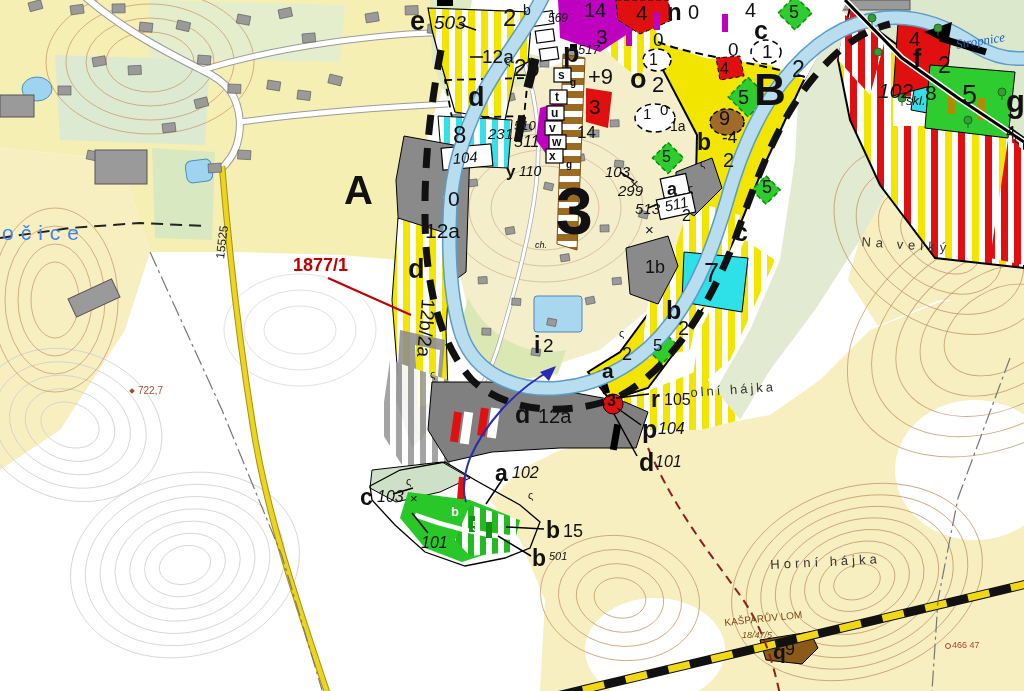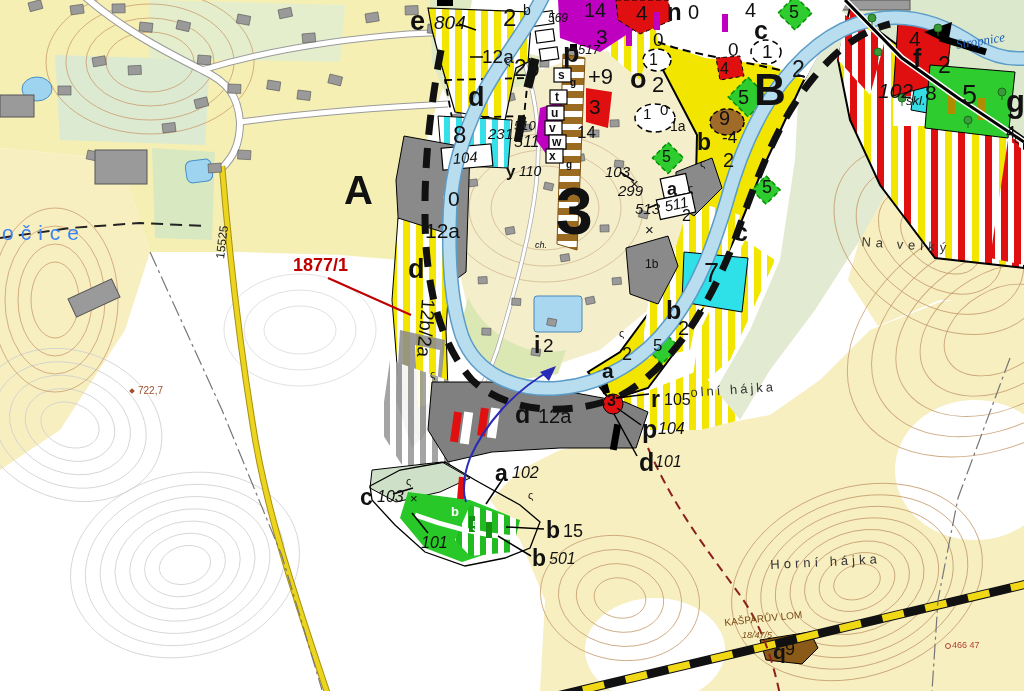--- a/index.html
+++ b/index.html
@@ -365,21 +365,21 @@
         <line x1="872" y1="22" x2="872" y2="26" stroke="#1d6b1d"></line>
         <circle cx="1002" cy="92" r="4" fill="#3a9a3a" stroke="#1d6b1d"></circle>
         <line x1="1002" y1="96" x2="1002" y2="100" stroke="#1d6b1d"></line>
         <circle cx="968" cy="120" r="4" fill="#3a9a3a" stroke="#1d6b1d"></circle>
         <line x1="968" y1="124" x2="968" y2="128" stroke="#1d6b1d"></line>
       </g>
 </svg>
 
 <div id="labels-layer">
       <div class="lbl" style="left: 410px; top: 8px; font-size: 27px; font-weight: bold;">e</div>
-      <div class="lbl" style="left: 434px; top: 13px; font-size: 19px; font-style: italic;">804</div>
+      <div class="lbl" style="left: 434px; top: 13px; font-size: 19px; font-style: italic;">503</div>
       <div class="lbl" style="left: 503px; top: 6px; font-size: 24px;">2</div>
       <div class="lbl" style="left: 523px; top: 3px; font-size: 14px;">b</div>
       <div class="lbl" style="left: 548px; top: 12px; font-size: 12px; font-style: italic;">569</div>
       <div class="lbl" style="left: 482px; top: 47px; font-size: 19px;">12a</div>
       <div class="lbl" style="left: 514px; top: 57px; font-size: 23px;">2b</div>
       <div class="lbl" style="left: 468px; top: 84px; font-size: 27px; font-weight: bold;">d</div>
       <div class="lbl" style="left: 453px; top: 123px; font-size: 24px;">8</div>
       <div class="lbl" style="left: 488px; top: 126px; font-size: 15px; font-style: italic;">231</div>
       <div class="lbl" style="left: 514px; top: 119px; font-size: 13px; font-style: italic;">510</div>
       <div class="lbl" style="left: 514px; top: 134px; font-size: 16px; font-style: italic;">511</div>
@@ -446,21 +446,21 @@
       <div class="lbl" style="left: 408px; top: 256px; font-size: 27px; font-weight: bold;">d</div>
       <div class="lbl" style="left: 438px; top: 300px; font-size: 19px; transform: rotate(95deg);">12b/2a</div>
       <div class="lbl" style="left: 556px; top: 178px; font-size: 66px; font-weight: bold;">3</div>
       <div class="lbl" style="left: 535px; top: 241px; font-size: 9px; font-style: italic;">ch.</div>
       <div class="lbl" style="left: 605px; top: 164px; font-size: 15px; font-style: italic;">103</div>
       <div class="lbl" style="left: 618px; top: 183px; font-size: 15px; font-style: italic;">299</div>
       <div class="lbl" style="left: 635px; top: 201px; font-size: 15px; font-style: italic;">513</div>
       <div class="lbl" style="left: 663px; top: 199px; font-size: 15px; font-style: italic; transform: rotate(-12deg);">511</div>
       <div class="lbl" style="left: 667px; top: 180px; font-size: 18px; font-weight: bold;">a</div>
       <div class="lbl" style="left: 682px; top: 208px; font-size: 16px;">2</div>
-      <div class="lbl" style="left: 645px; top: 258px; font-size: 12px; text-align: center;">1b</div>
+      <div class="lbl" style="left: 645px; top: 258px; font-size: 18px; text-align: center;">1b</div>
       <div class="lbl" style="left: 734px; top: 220px; font-size: 25px; font-weight: bold;">c</div>
       <div class="lbl" style="left: 704px; top: 260px; font-size: 27px;">7</div>
       <div class="lbl" style="left: 666px; top: 298px; font-size: 25px; font-weight: bold;">b</div>
       <div class="lbl" style="left: 678px; top: 318px; font-size: 20px;">2</div>
       <div class="lbl" style="left: 653px; top: 337px; font-size: 17px;">5</div>
       <div class="lbl" style="left: 622px; top: 345px; font-size: 18px;">2</div>
       <div class="lbl" style="left: 602px; top: 360px; font-size: 21px; font-weight: bold;">a</div>
       <div class="lbl" style="left: 534px; top: 334px; font-size: 23px; font-weight: bold;">i</div>
       <div class="lbl" style="left: 543px; top: 336px; font-size: 19px;">2</div>
       <div class="lbl" style="left: 515px; top: 402px; font-size: 25px; font-weight: bold;">d</div>
@@ -473,21 +473,21 @@
       <div class="lbl" style="left: 639px; top: 450px; font-size: 25px; font-weight: bold;">d</div>
       <div class="lbl" style="left: 655px; top: 454px; font-size: 16px; font-style: italic;">101</div>
       <div class="lbl" style="left: 495px; top: 462px; font-size: 23px; font-weight: bold;">a</div>
       <div class="lbl" style="left: 512px; top: 465px; font-size: 16px; font-style: italic;">102</div>
       <div class="lbl" style="left: 360px; top: 486px; font-size: 23px; font-weight: bold;">c</div>
       <div class="lbl" style="left: 377px; top: 489px; font-size: 16px; font-style: italic;">103</div>
       <div class="lbl" style="left: 421px; top: 535px; font-size: 16px; font-style: italic;">101</div>
       <div class="lbl" style="left: 546px; top: 519px; font-size: 23px; font-weight: bold;">b</div>
       <div class="lbl" style="left: 563px; top: 522px; font-size: 18px;">15</div>
       <div class="lbl" style="left: 532px; top: 547px; font-size: 23px; font-weight: bold;">b</div>
-      <div class="lbl" style="left: 549px; top: 551px; font-size: 16px; font-style: italic;">501</div>
+      <div class="lbl" style="left: 549px; top: 551px; font-size: 11px; font-style: italic;">501</div>
       <div class="lbl" style="left: 451px; top: 505px; font-size: 13px; font-weight: bold; color: rgb(255, 255, 255);">b</div>
       <div class="lbl" style="left: 472px; top: 518px; font-size: 15px; color: rgb(255, 255, 255);">5</div>
       <div class="lbl" style="left: 862px; top: 235px; font-size: 13px; color: rgb(51, 51, 51); transform: rotate(4deg); letter-spacing: 5px;">Na velký</div>
       <div class="lbl" style="left: 690px; top: 386px; font-size: 13px; color: rgb(51, 51, 51); transform: rotate(-4deg); letter-spacing: 3px;">olní hájka</div>
       <div class="lbl" style="left: 770px; top: 558px; font-size: 13px; color: rgb(51, 51, 51); transform: rotate(-3deg); letter-spacing: 4px;">Horní hájka</div>
       <div class="lbl" style="left: 724px; top: 618px; font-size: 10px; color: rgb(122, 74, 20); transform: rotate(-6deg);">KAŠPARŮV LOM</div>
       <div class="lbl" style="left: 742px; top: 631px; font-size: 9px; font-style: italic; color: rgb(122, 74, 20);">18/47/5</div>
       <div class="lbl" style="left: 773px; top: 641px; font-size: 21px; font-weight: bold;">q</div>
       <div class="lbl" style="left: 785px; top: 640px; font-size: 18px;">9</div>
       <div class="lbl" style="left: 952px; top: 641px; font-size: 9px; color: rgb(176, 64, 48);">466 47</div>

